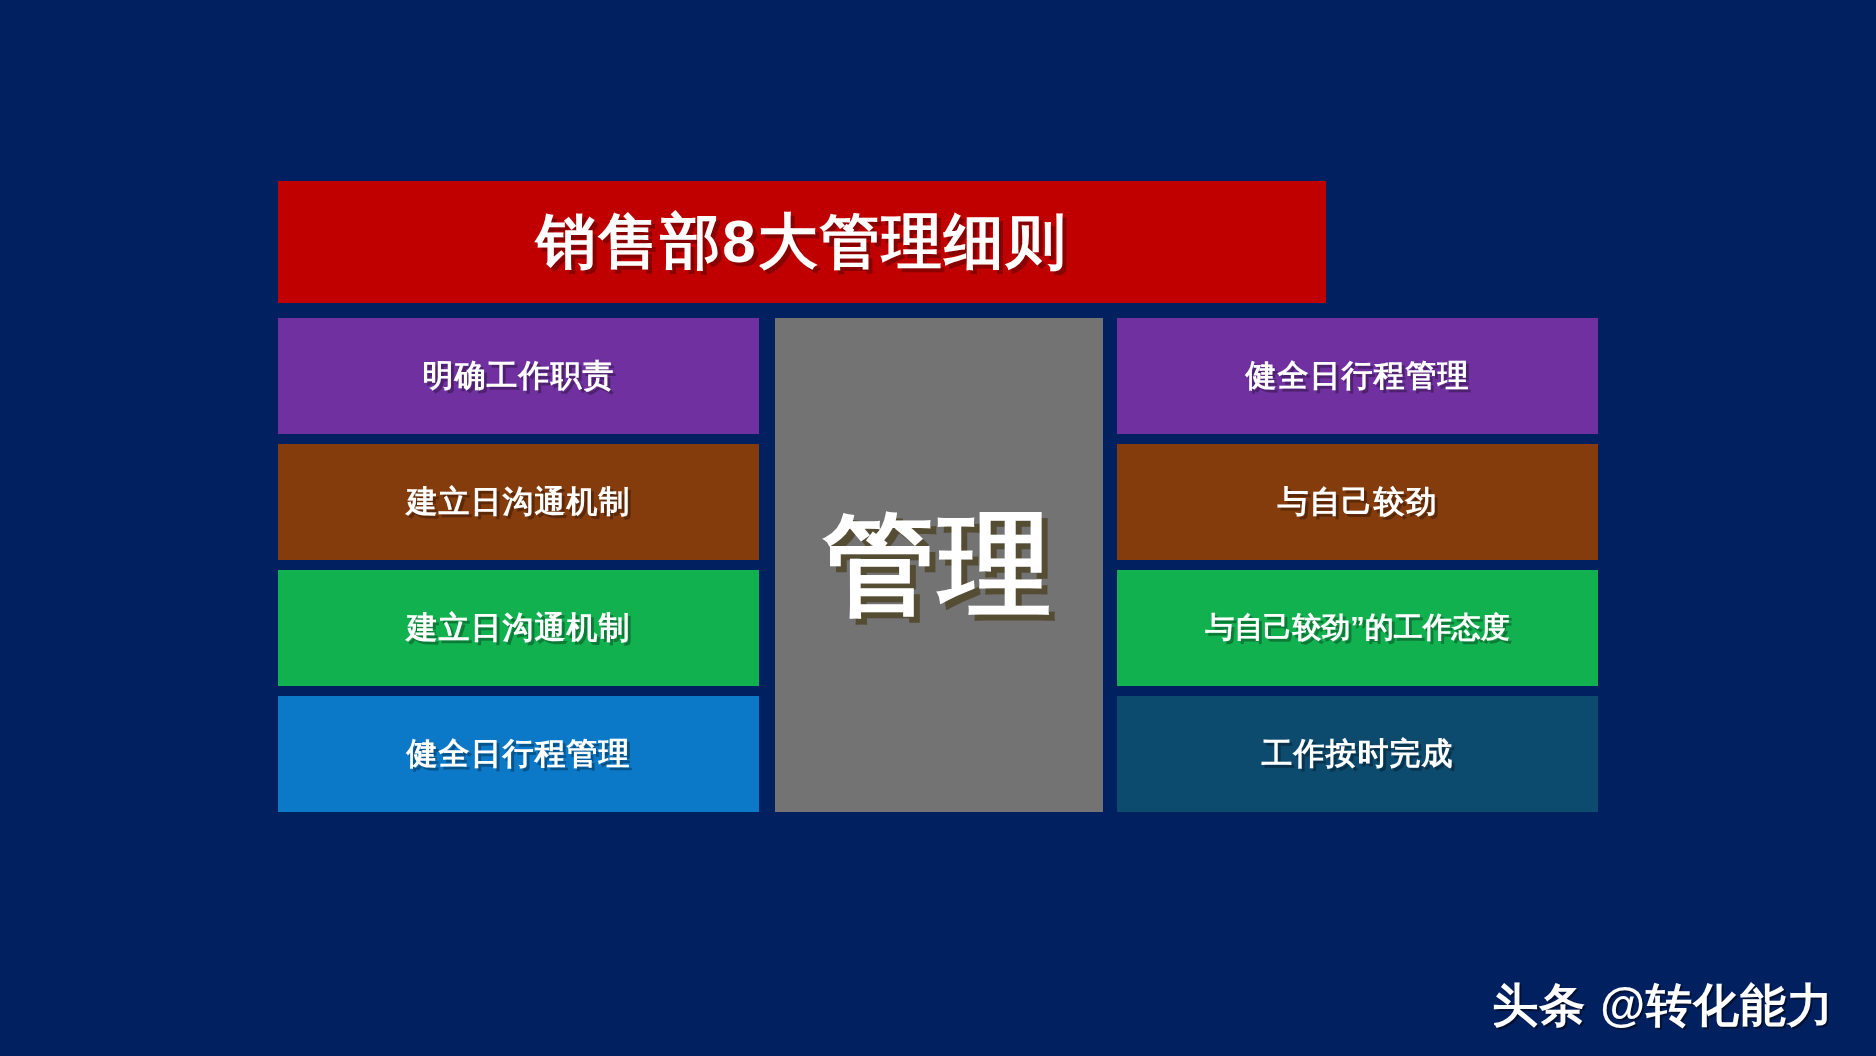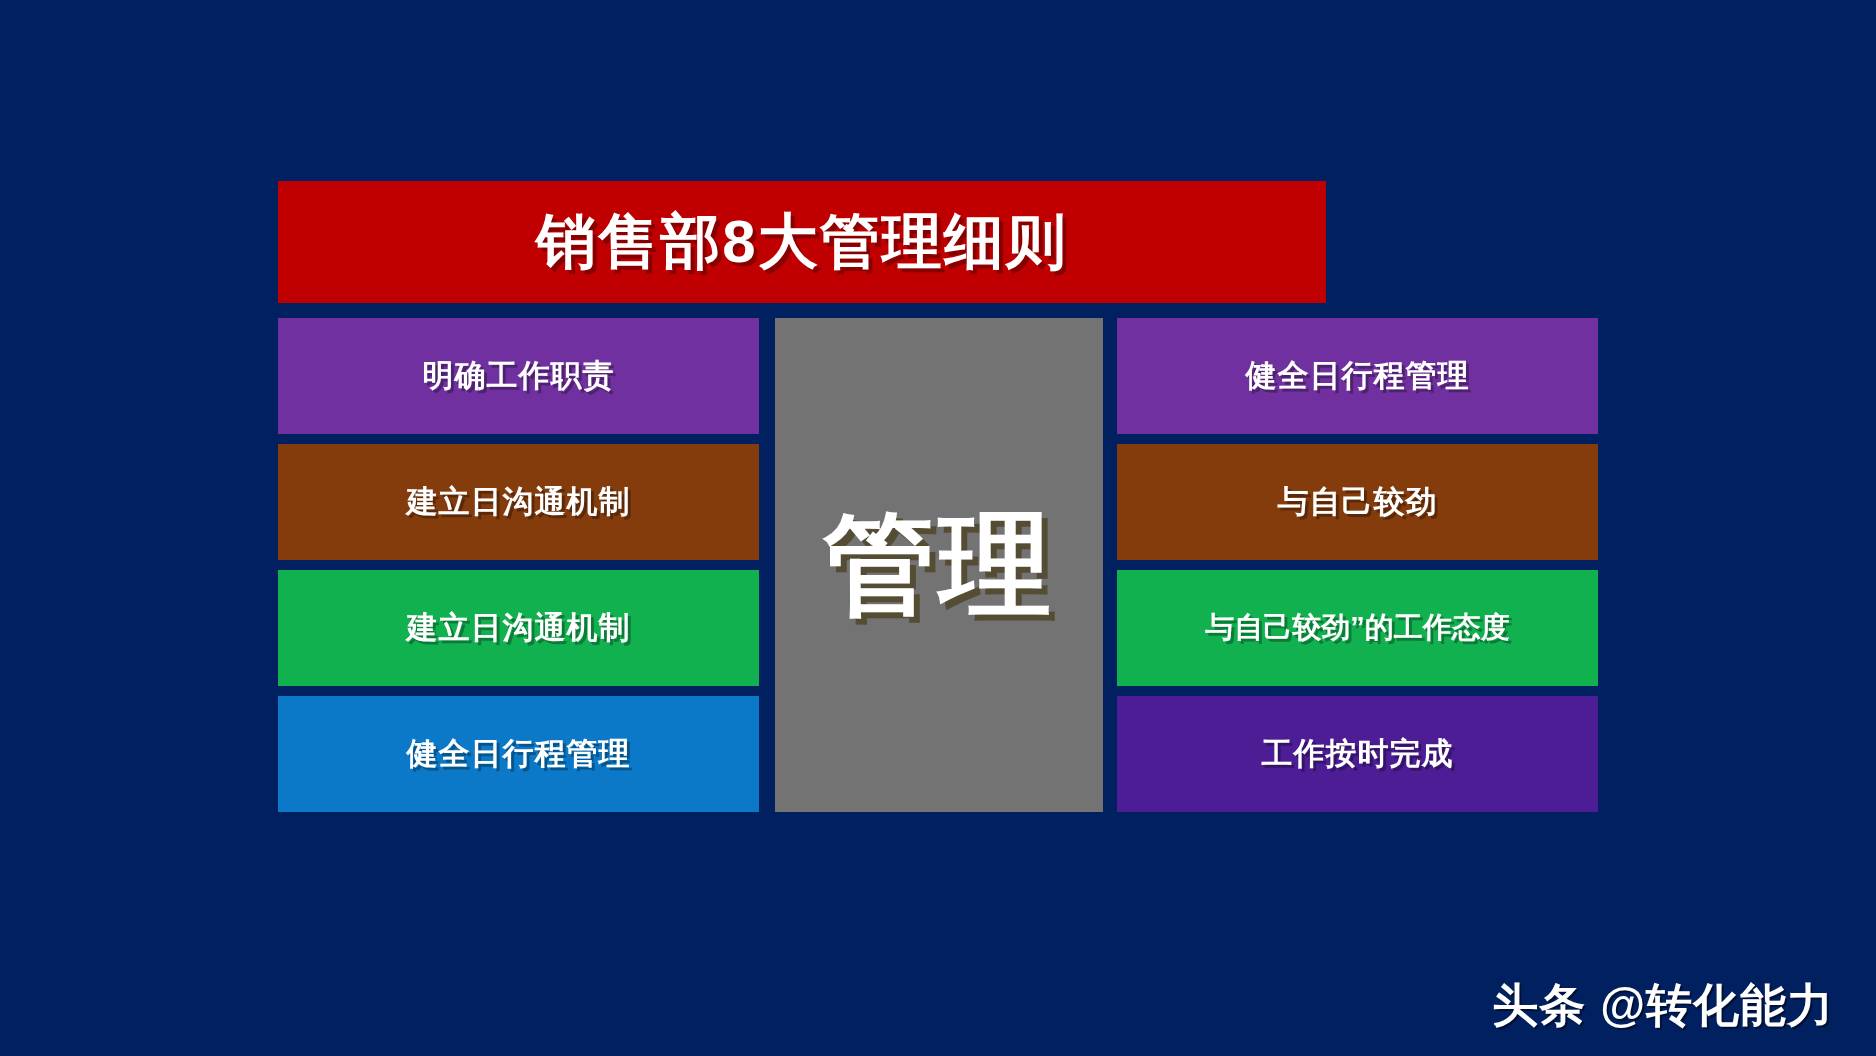--- a/index.html
+++ b/index.html
@@ -155,21 +155,21 @@
     <div class="col col-right">
       <div class="cell" style="background: rgb(112, 48, 160);">
         <span class="cell-label">健全日行程管理</span>
       </div>
       <div class="cell" style="background: rgb(132, 60, 12);">
         <span class="cell-label">与自己较劲</span>
       </div>
       <div class="cell" style="background: rgb(18, 177, 79); text-align: center;">
         <span class="cell-label tight">与自己较劲”的工作态度</span>
       </div>
-      <div class="cell" style="background: #4c1d95; font-family: Liberation Serif, serif;">
+      <div class="cell" style="background: #0c4a6e; font-family: Liberation Serif, serif;">
         <span class="cell-label">工作按时完成</span>
       </div>
     </div>
 
   </div>
 
   <div class="watermark">
     <span class="wm-text" style="color: rgb(255, 255, 255);">头条</span>
     <span class="wm-text" style="color: rgb(255, 255, 255);">@转化能力</span>
   </div>

